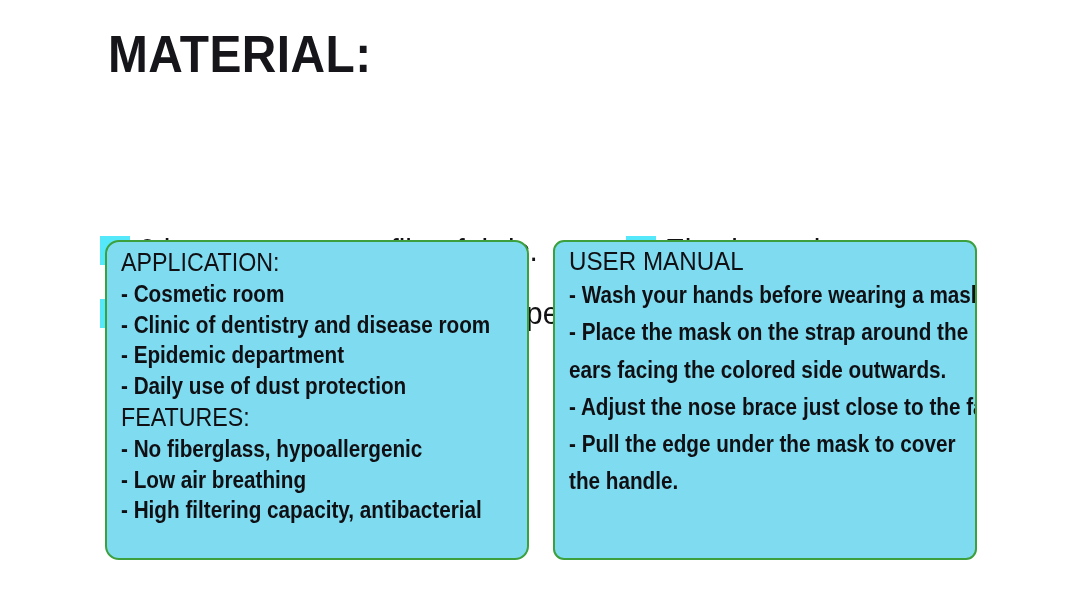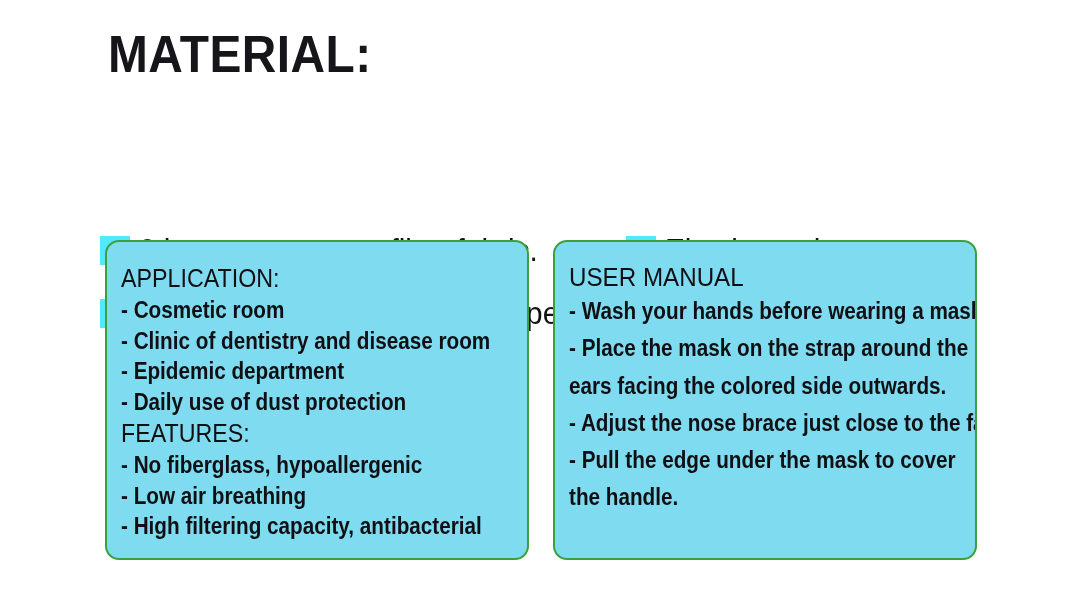--- a/index.html
+++ b/index.html
@@ -78,24 +78,24 @@
     position: absolute;
     top: 240px;
     height: 320px;
     background: #7fdcf0;
     border: 2px solid #3da03e;
     border-radius: 14px;
     box-sizing: border-box;
     overflow: hidden;
   }
   .panel-left  { left: 105px; width: 424px; }
-  .panel-right { left: 553px; width: 424px; }
+  .panel-right { left: 553px; width: 424px; border-radius: 11px; }
 
   .panel-inner {
-    padding: 20px 0 0 14px;
+    padding: 4px 0 0 14px;
   }
 
   .section-head {
     font-size: 25px;
     font-weight: 400;
     line-height: 1.32;
     color: #101014;
     transform: scaleX(0.93);
     transform-origin: left center;
     white-space: nowrap;

